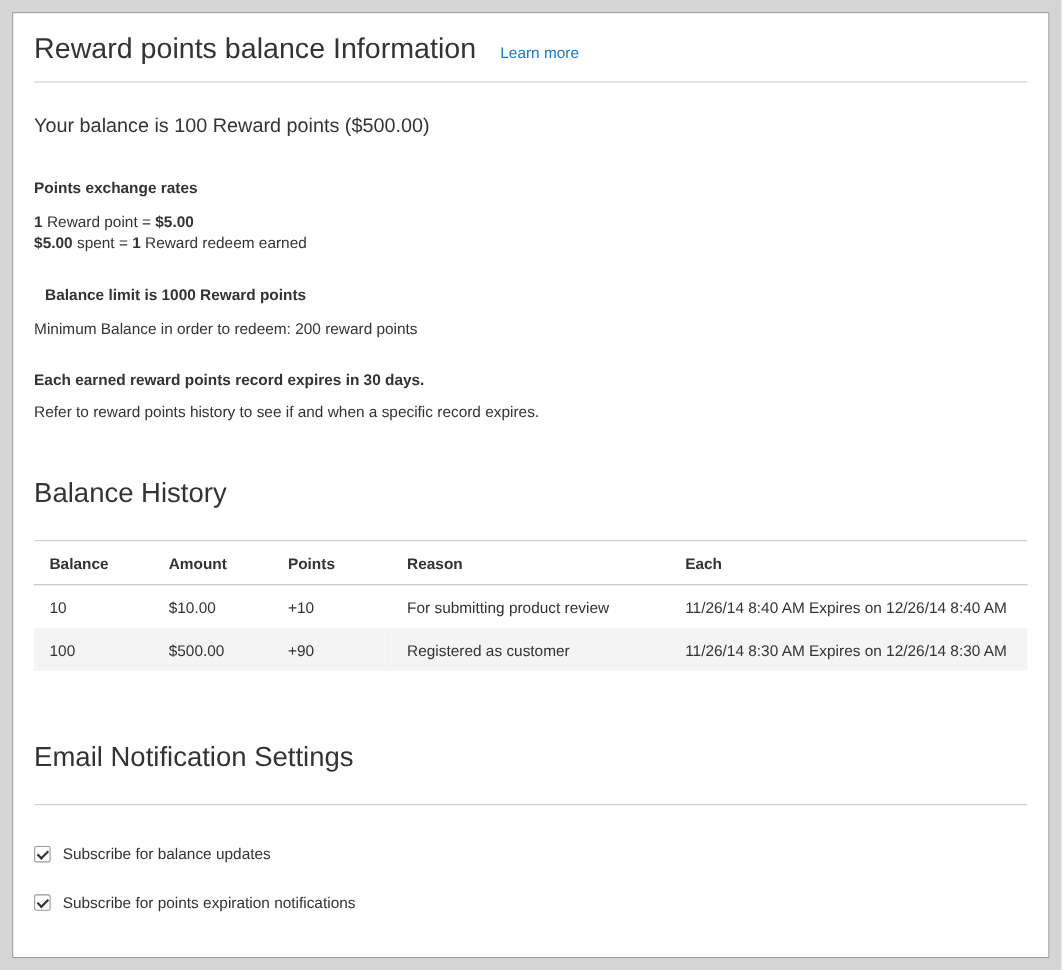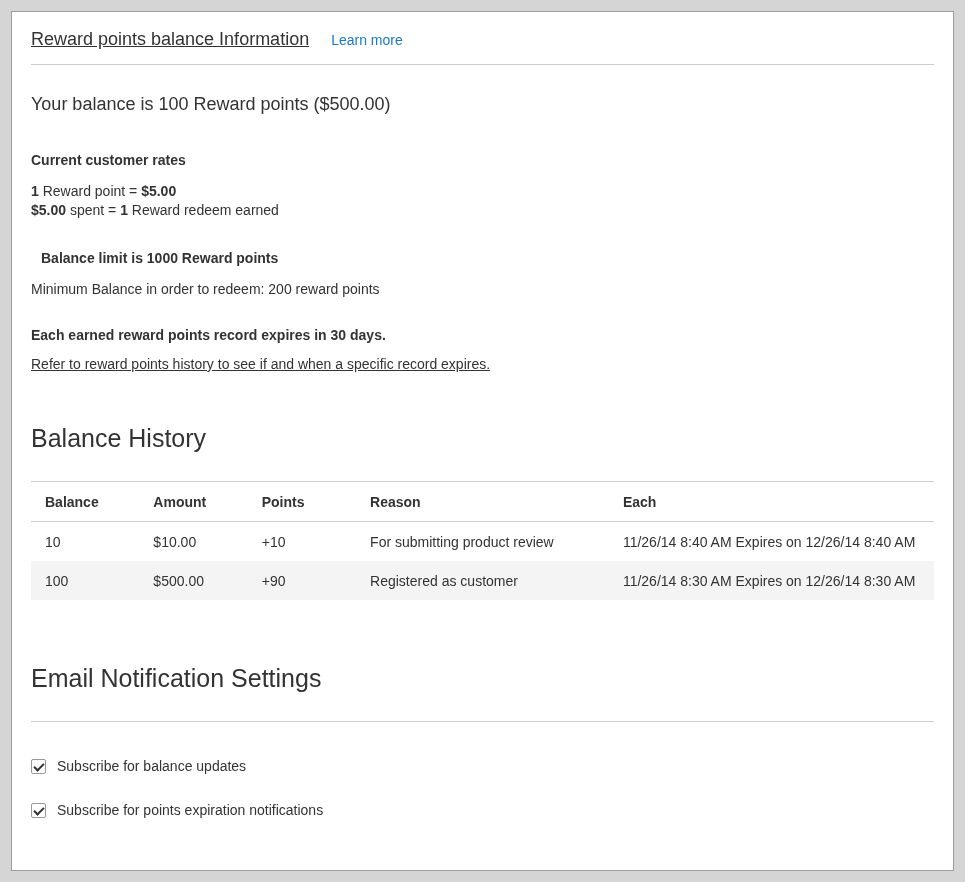--- a/index.html
+++ b/index.html
@@ -34,25 +34,24 @@
 
   .page-header {
     display: flex;
     align-items: baseline;
     gap: 22px;
     padding: 17px 0 14px 0;
     border-bottom: 1px solid #cccccc;
   }
 
   h1.page-title {
-    font-size: 18px;
+    font-size: 26px;
     font-weight: 300;
     color: #333;
     letter-spacing: 0;
-    text-decoration: underline;
   }
 
   a.learn-more {
     font-size: 14px;
     color: var(--link-color, #1979c3);
     text-decoration: none;
     cursor: pointer;
   }
 
   .balance-summary {
@@ -62,21 +61,21 @@
   }
 
   .exchange-heading { margin-top: 37px; font-weight: bold; }
 
   .rates { margin-top: 14px; }
   .rates p { line-height: 19px; }
 
   .limit-heading { margin-top: 30px; font-weight: bold; margin-left: 10px; }
   .min-balance { margin-top: 15px; }
   .expiry-heading { margin-top: 30px; font-weight: bold; }
-  .expiry-note { margin-top: 13px; text-decoration: underline; }
+  .expiry-note { margin-top: 13px; }
 
   h2.section-title {
     margin-top: 52px;
     font-size: 25px;
     font-weight: 300;
     color: #333;
     padding-bottom: 28px;
     border-bottom: 1px solid #cccccc;
   }
 
@@ -169,21 +168,21 @@
 
 <div class="card">
 
   <div class="page-header">
     <h1 class="page-title">Reward points balance Information</h1>
     <a href="#" class="learn-more">Learn more</a>
   </div>
 
   <p class="balance-summary">Your balance is 100 Reward points ($500.00)</p>
 
-  <p class="exchange-heading">Current customer rates</p>
+  <p class="exchange-heading">Points exchange rates</p>
 
   <div class="rates">
     <p><strong>1</strong><span> Reward point = </span><strong>$5.00</strong></p>
     <p><strong>$5.00</strong><span> spent = </span><strong>1</strong><span> Reward redeem earned</span></p>
   </div>
 
   <p class="limit-heading">Balance limit is 1000 Reward points</p>
   <p class="min-balance">Minimum Balance in order to redeem: 200 reward points</p>
 
   <p class="expiry-heading">Each earned reward points record expires in 30 days.</p>

